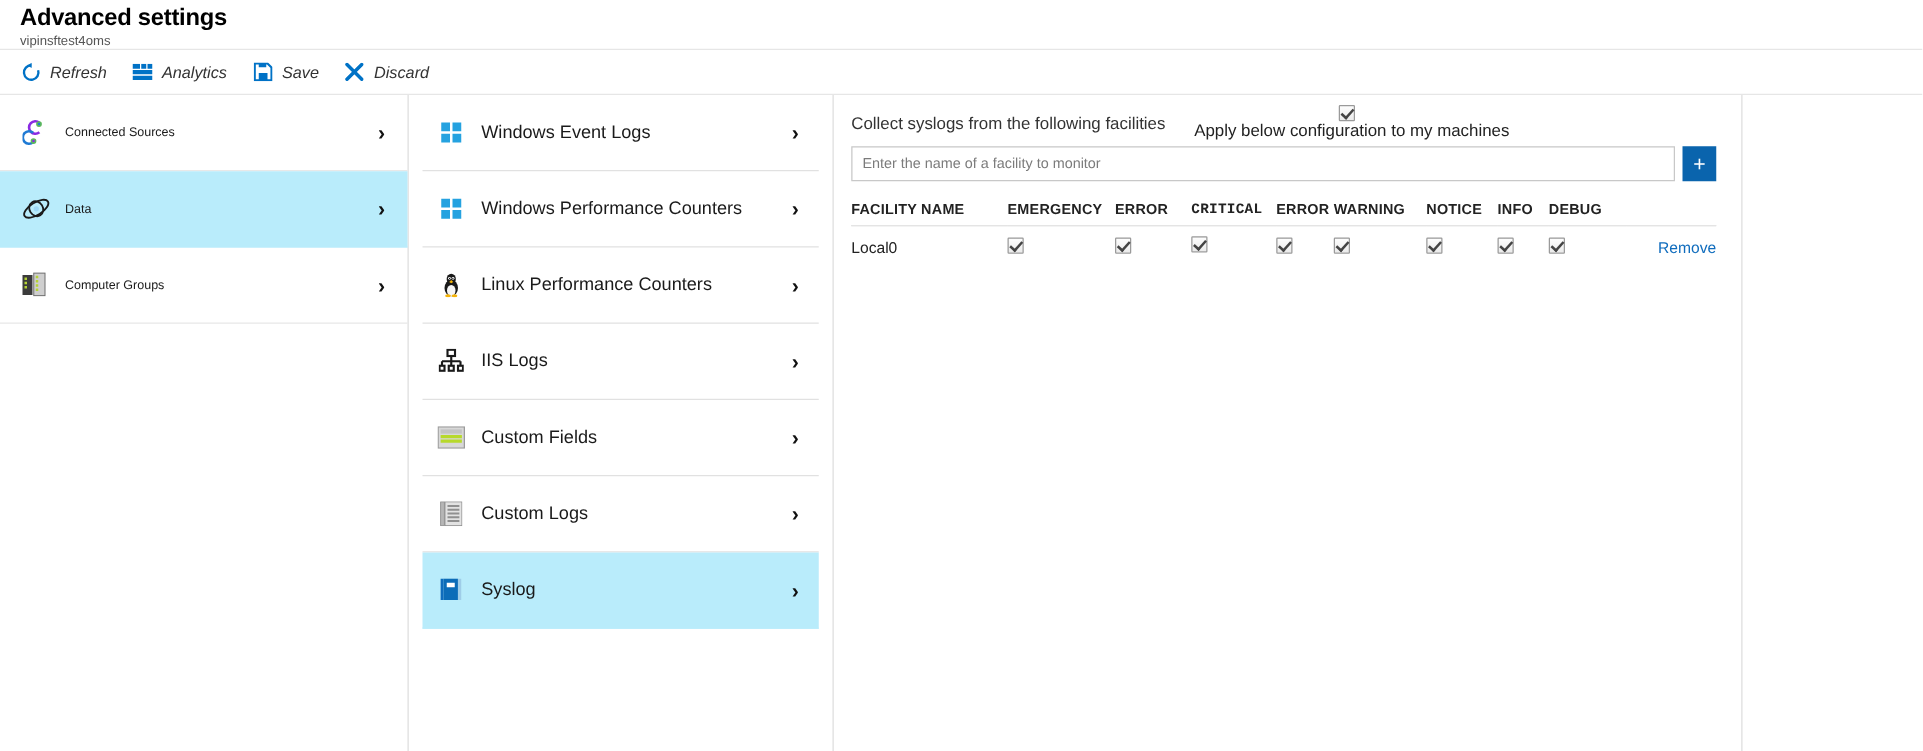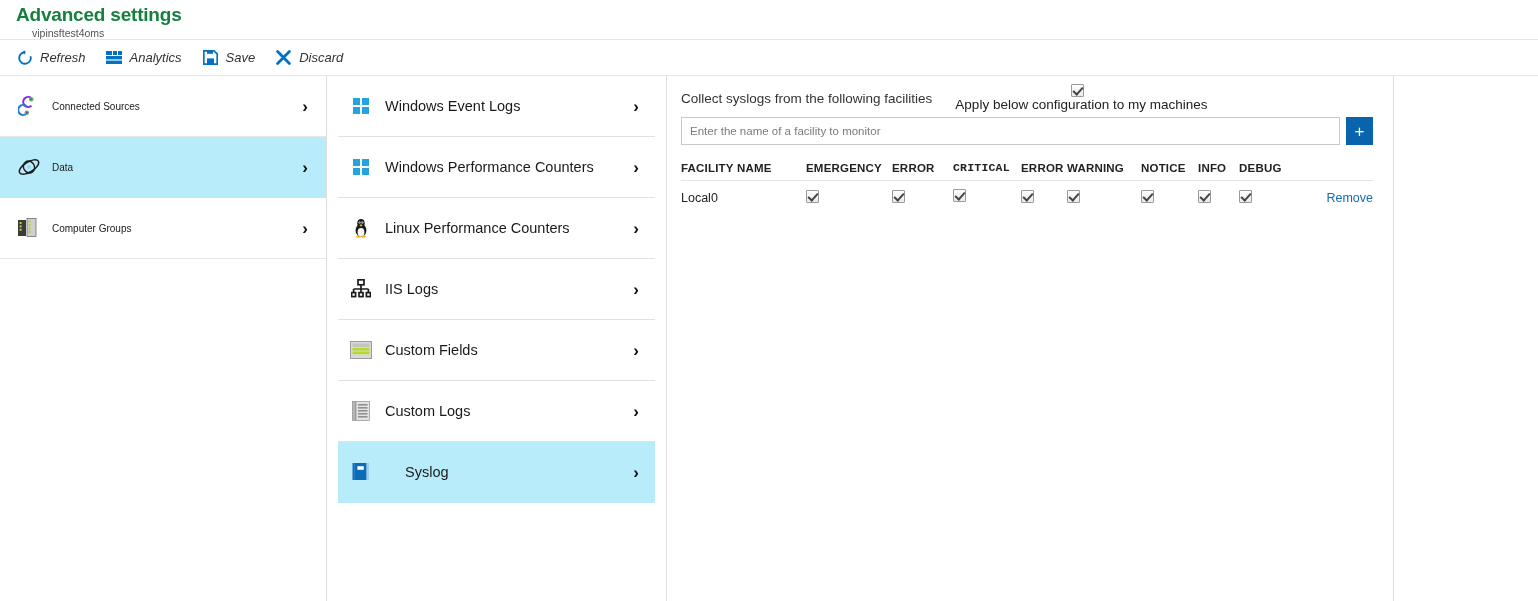--- a/index.html
+++ b/index.html
@@ -17,28 +17,27 @@
     height: 40px;
     padding: 4px 0 0 16px;
     border-bottom: 1px solid #e6e6e6;
     position: relative;
   }
   #header-title {
     font-size: 19px;
     font-weight: bold;
     line-height: 22px;
     letter-spacing: -0.2px;
-    color: #15803d;
+    color: #000000;
   }
   #header-subtitle {
     font-size: 10.5px;
     color: #555;
     line-height: 13px;
     margin-top: 1px;
-    margin-left: 16px;
   }
 
   
   #toolbar {
     height: 36px;
     display: flex;
     align-items: center;
     padding-left: 16px;
     border-bottom: 1px solid #e6e6e6;
     background: #fff;
@@ -114,21 +113,20 @@
     height: 61px;
     display: flex;
     align-items: center;
     padding: 0 12px 0 9px;
     border-bottom: 1px solid #e1e1e1;
     cursor: pointer;
   }
   .mid-item.selected {
     background: #b9ecfb;
     border-bottom-color: #b9ecfb;
-    gap: 20px;
   }
   .mid-ico {
     width: 28px; flex: 0 0 28px;
     display: flex; align-items: center; justify-content: center;
   }
   .mid-label {
     flex: 1;
     font-size: 14.5px;
     margin-left: 10px;
   }

